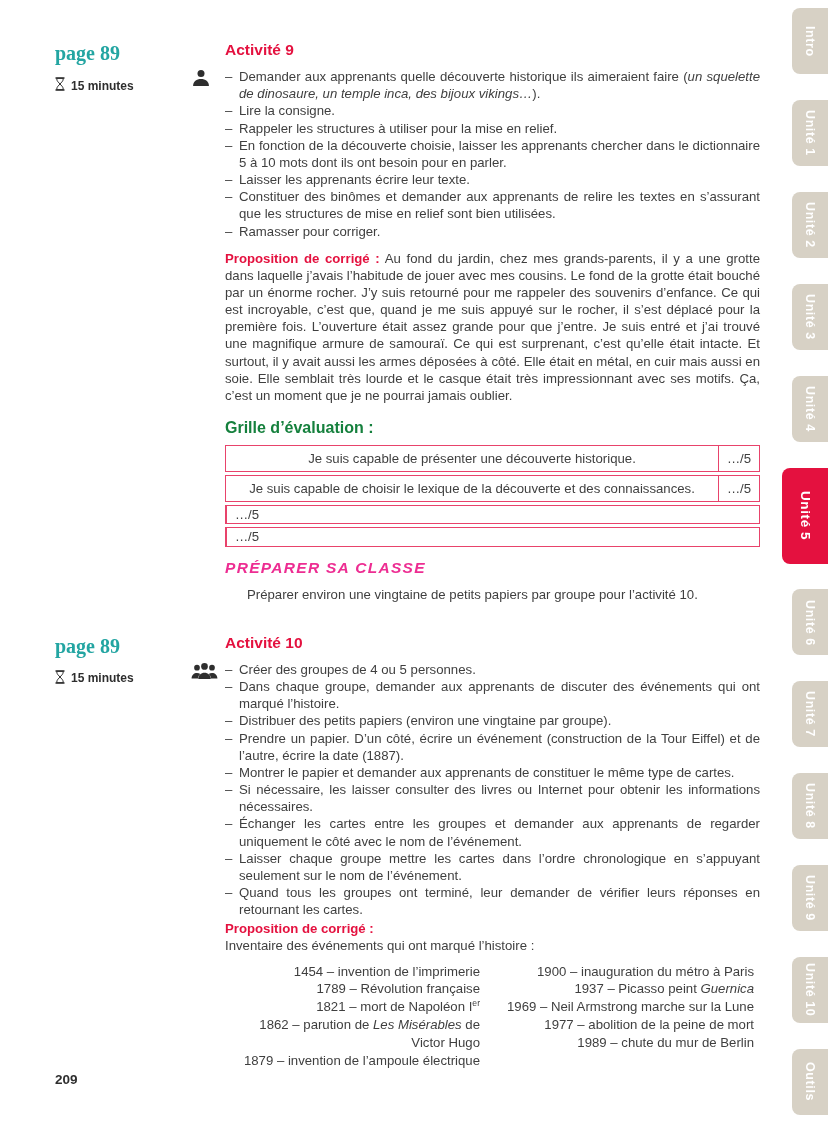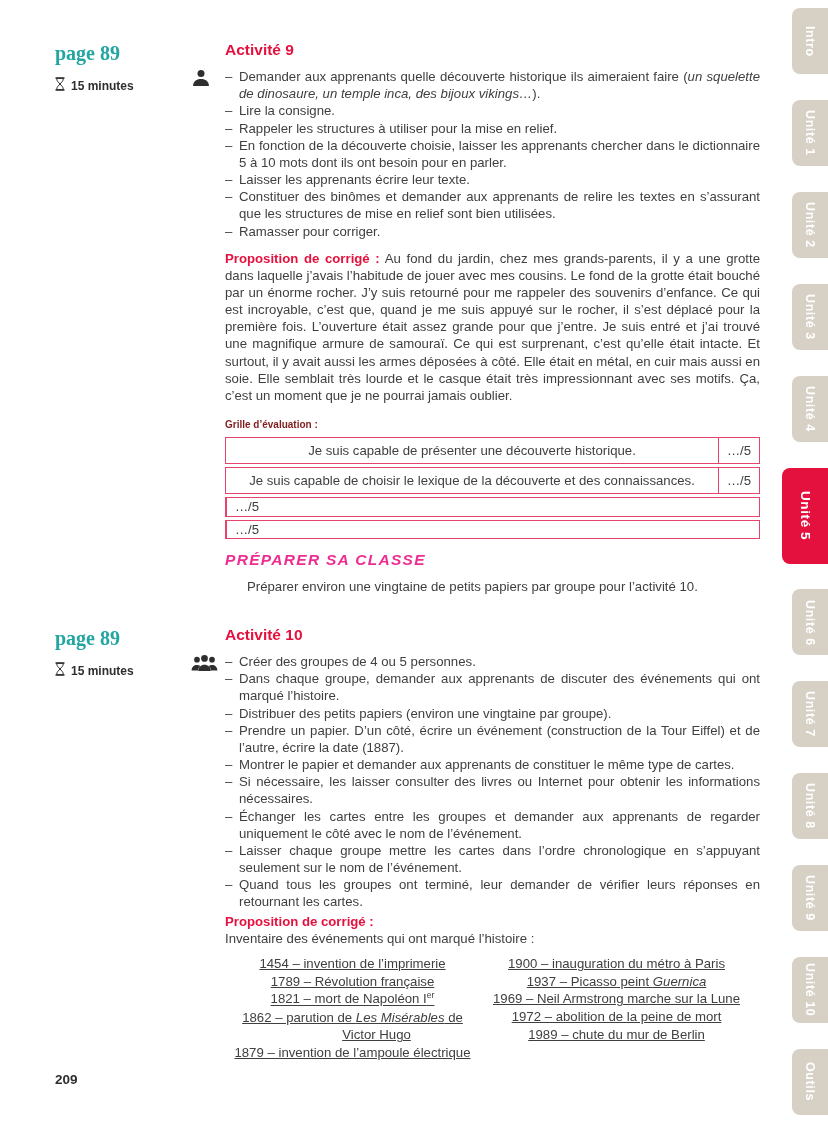--- a/index.html
+++ b/index.html
@@ -40,32 +40,32 @@
     font-size:13.2px; line-height:1.3;}
   .activity-title{color:#e4113f; font-weight:bold; font-size:15.5px; margin:0 0 8px 0;}
   .icon-gutter{position:absolute; left:-34px; top:28px;}
   ul.steps{list-style:none; margin:0; padding:0;}
   ul.steps li{position:relative; padding-left:14px; margin:0;}
   ul.steps li::before{content:"–"; position:absolute; left:0; top:0;}
   .it{font-style:italic;}
   sup{font-size:.65em;}
   .correction{margin:10px 0 0 0;}
   .red-label{color:#e4113f; font-weight:bold;}
-  .grid-title{font-weight:bold; color:#7f1d1d; margin:14px 0 6px 0; font-size:10px;}
+  .grid-title{font-weight:bold; color:#15803d; margin:14px 0 6px 0; font-size:16px;}
   .grid{width:535px; box-sizing:border-box;}
   .grid-row{display:flex; border:1px solid #e8436b; margin-bottom:3px; box-sizing:border-box;}
   .grid-row .lbl{flex:1; padding:4px 8px; text-align:center;}
   .grid-row .score{width:40px; border-left:1px solid #e8436b;
     display:flex; align-items:center; justify-content:center;}
   .prepare{margin-top:11px;}
   .prepare-title{color:#ed2d92; font-style:italic; font-weight:600;
     font-size:15.5px; letter-spacing:1.3px; margin:0 0 8px 0;}
   .prepare-text{margin:0 0 0 22px; width:480px; text-align:justify;}
   .correction-intro{margin:2px 0 8px 0; text-align:left;}
-  .events{display:flex; gap:9px; text-align:center;text-decoration:underline;}
+  .events{display:flex; gap:19px; text-align:right;}
   .events ul{list-style:none; margin:0; padding:0; width:255px;}
   .events li{padding-left:48px; text-indent:-48px; line-height:1.35;}
   .page-num{position:absolute; left:55px; width:705px; bottom:36px;
     font-weight:bold; font-size:13.5px; color:#2e2e2e;}
 </style>
 </head>
 <body>
 
 <div class="page">
 
@@ -226,21 +226,21 @@
               <li>1789 – Révolution française</li>
               <li><span>1821 – mort de Napoléon I</span><sup>er</sup></li>
               <li><span>1862 – parution de </span><span class="it">Les Misérables</span><span> de Victor Hugo</span></li>
               <li>1879 – invention de l’ampoule électrique</li>
             </ul>
           <ul>
 
           <li>1900 – inauguration du métro à Paris</li>
               <li><span>1937 – Picasso peint </span><span class="it">Guernica</span></li>
               <li>1969 – Neil Armstrong marche sur la Lune</li>
-              <li>1972 – abolition de la peine de mort</li>
+              <li>1977 – abolition de la peine de mort</li>
               <li>1989 – chute du mur de Berlin</li>
             </ul>
         </div>
       </div>
     </div>
 
   </div>
 
   <div class="page-num">209</div>
 </div>

